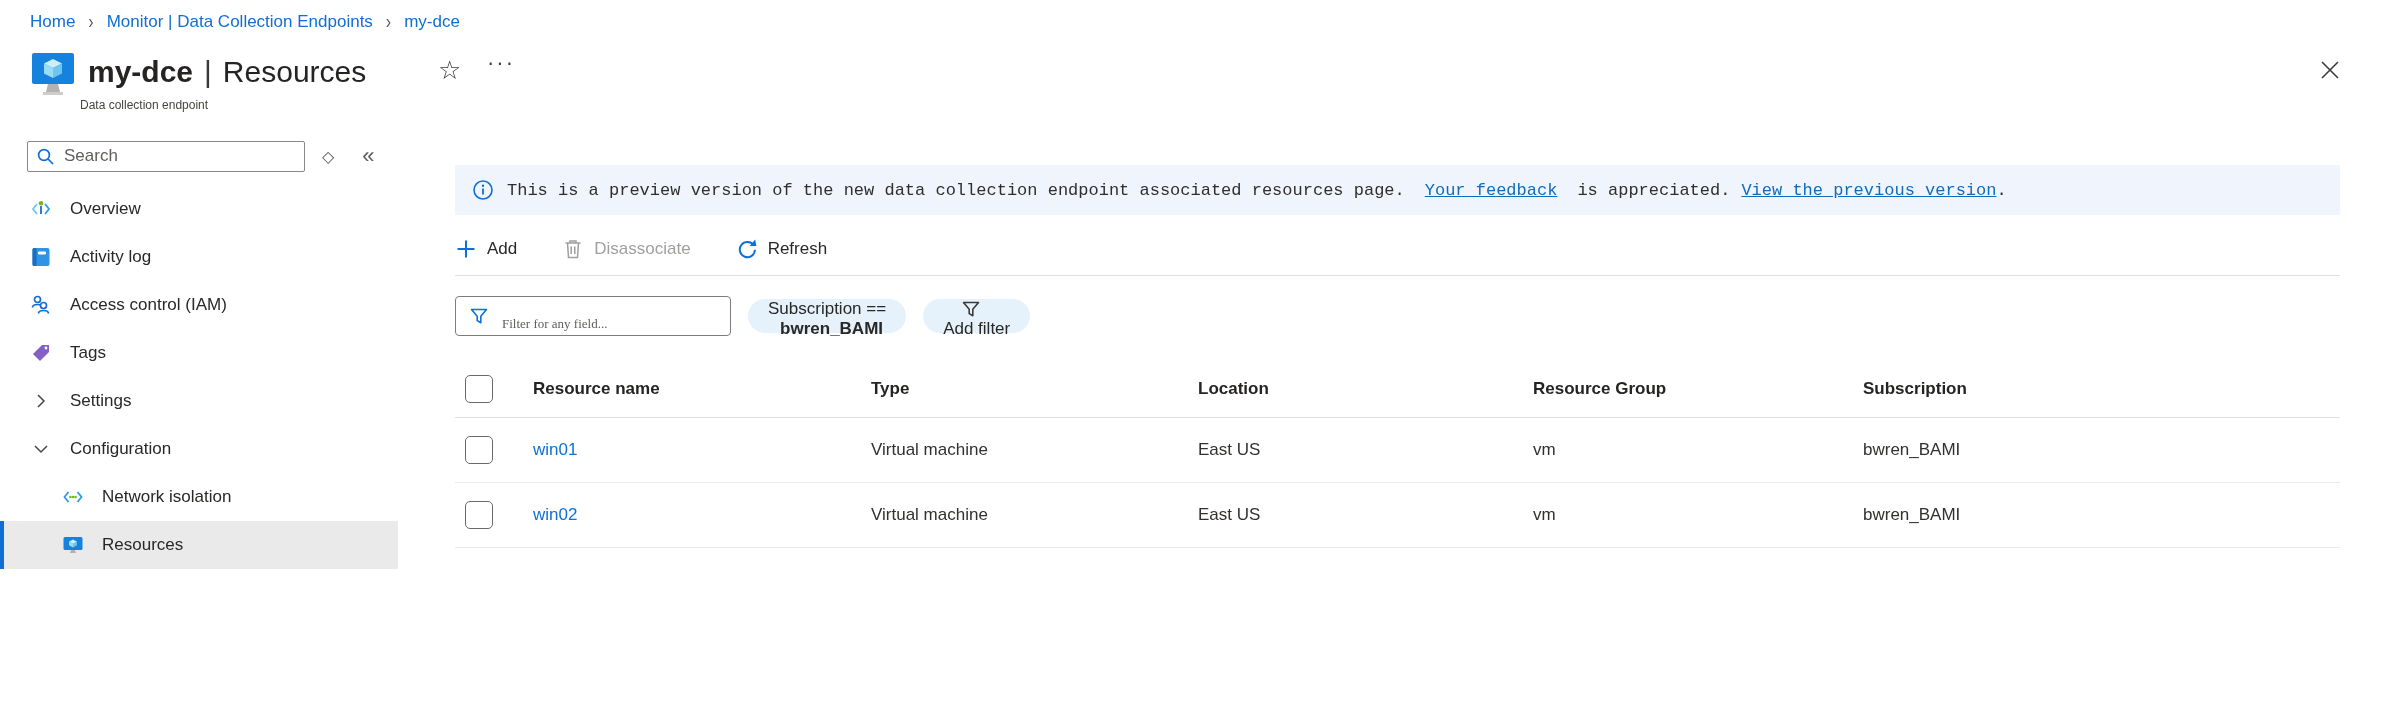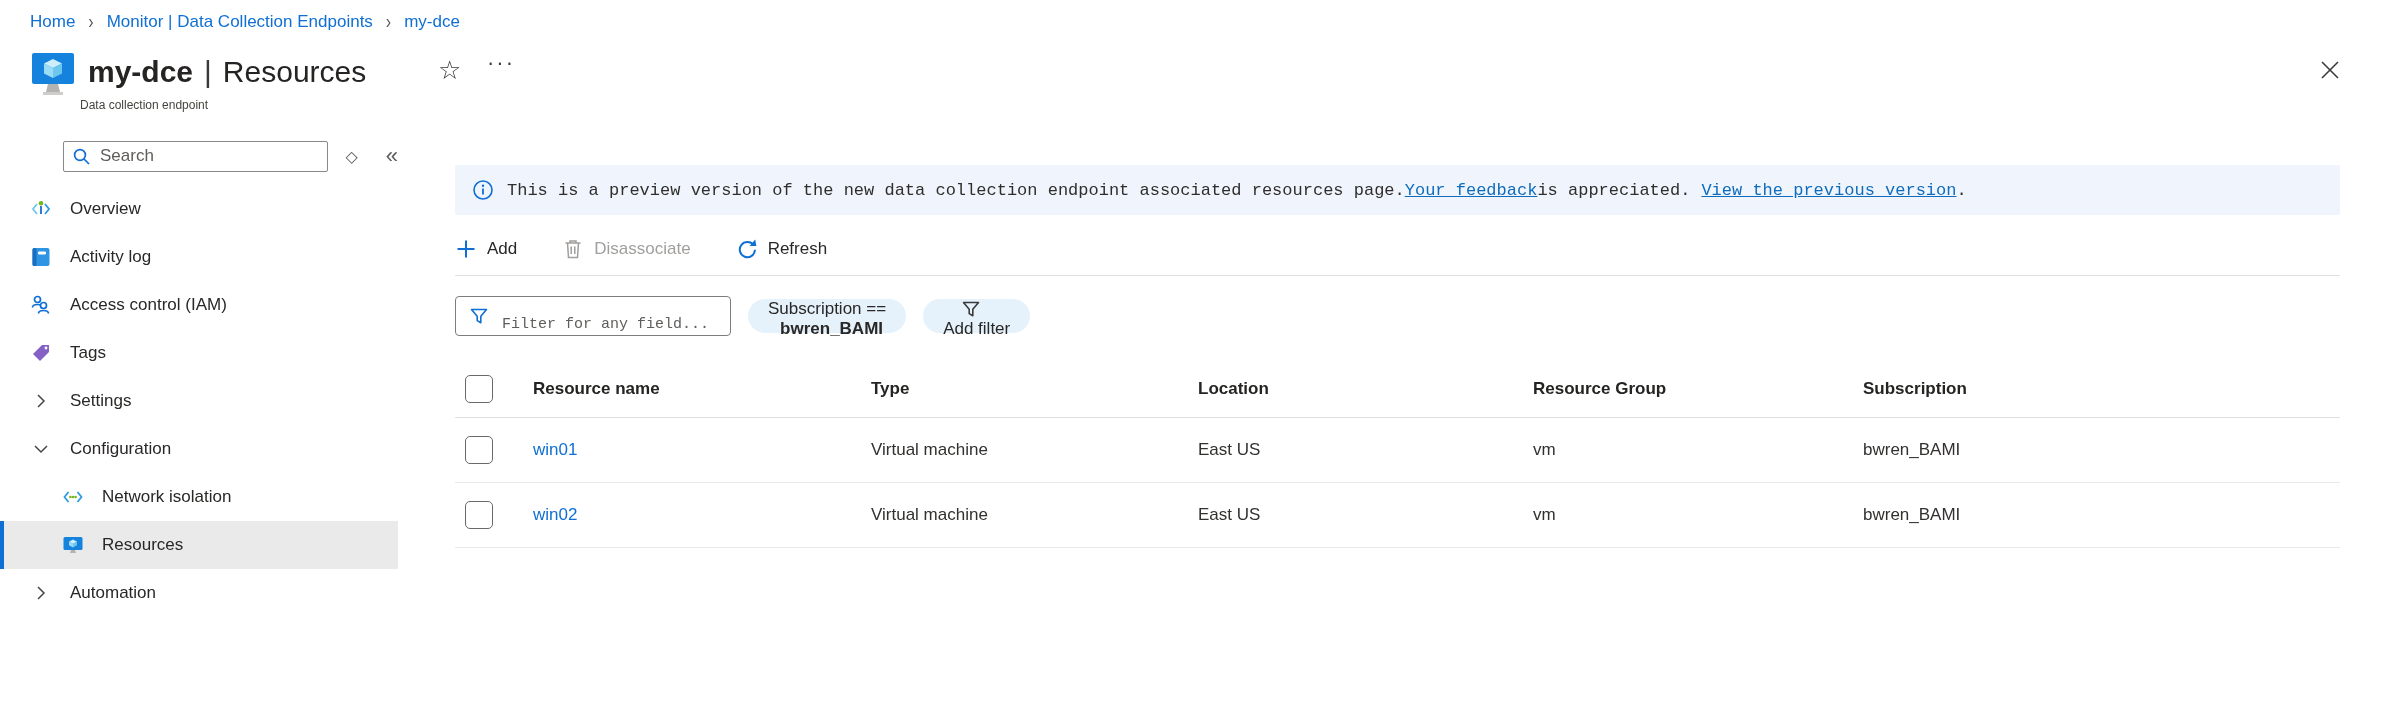--- a/index.html
+++ b/index.html
@@ -23,52 +23,52 @@
   .title-sep { margin:0 11px; font-weight:400; color:#3b3a39; }
   .title-secondary { font-weight:400; }
   .subtitle { position:absolute; left:80px; top:98px; font-size:12px; color:#45443f; }
   .star-btn { position:absolute; left:438px; top:57px; font-size:26px; color:#3b3a39; cursor:pointer; line-height:1; }
   .more-btn { position:absolute; left:487px; top:50px; font-size:22px; color:#3b3a39; cursor:pointer; letter-spacing:2px; }
   .close-btn { position:absolute; right:44px; top:58px; cursor:pointer; }
 
   
   .sidebar { position:absolute; left:0; top:140px; width:398px; }
   .search-row { display:flex; align-items:center; margin-left:27px; height:32px; }
-  .search-box { position:relative; width:278px; height:31px; border:1px solid #8a8886; border-radius:2px; background:#fff; display:flex; align-items:center;margin-left:36px; }
+  .search-box { position:relative; width:278px; height:31px; border:1px solid #8a8886; border-radius:2px; background:#fff; display:flex; align-items:center; }
   .search-box svg { margin-left:8px; flex:none; }
   .search-box input { border:none; outline:none; flex:1; min-width:0; font-size:17px; font-family:inherit; color:#292827; margin-left:9px; background:transparent; }
   .search-box input::placeholder { color:#605e5c; }
   .mini-btn { color:#605e5c; cursor:pointer; font-size:16px; }
   .diamond-btn { margin-left:17px; }
   .collapse-btn { margin-left:28px; font-size:22px; }
 
   .nav { margin-top:13px; }
   .nav-item { position:relative; height:48px; display:flex; align-items:center; font-size:17px; color:#292827; cursor:pointer; }
   .nav-item .nicon { width:22px; height:22px; margin-left:30px; flex:none; display:flex; align-items:center; justify-content:center; }
   .nav-item.sub .nicon { margin-left:62px; }
   .nav-item .nlabel { margin-left:18px; white-space:nowrap; }
   .nav-item.selected { background:#eaeaea; }
   .sel-bar { position:absolute; left:0; top:0; width:4px; height:100%; background:#0f6fd4; }
 
   
   .content { position:absolute; left:455px; top:160px; width:1885px; }
   .banner { margin-top:5px; height:50px; background:#f0f5fd; border-radius:2px; display:flex; align-items:center; padding:0 17px; font-size:17px; color:#2f2e2c;font-family:Liberation Mono, monospace; }
   .banner .info-ic { flex:none; margin-right:13px; display:flex; }
   .banner a { color:#0f6cbd; text-decoration:underline; cursor:pointer; }
-  .banner .sp { margin-left:0; }
+  .banner .sp { margin-left:20px; }
   .banner .sp2 { margin-left:11px; }
 
   .toolbar { margin-top:23px; display:flex; align-items:center; gap:45px; padding-bottom:15px; border-bottom:1px solid #e3e1df; }
   .tb-btn { display:flex; align-items:center; gap:10px; font-size:17px; color:#292827; cursor:pointer; }
   .tb-btn .ticon { display:flex; width:22px; justify-content:center; }
   .tb-btn.disabled { color:#a19f9d; cursor:default; }
 
   .filter-row { margin-top:20px; display:flex; align-items:center; gap:17px; }
   .filter-box { width:276px; height:40px; border:1px solid #7f7d7b; border-radius:4px; background:#fff; display:flex; align-items:center; padding-left:13px; }
-  .filter-box input { border:none; outline:none; flex:1; min-width:0; font-size:15px; font-family:Liberation Mono, monospace; margin-left:13px; background:transparent; color:#292827;margin-top:16px; }
+  .filter-box input { border:none; outline:none; flex:1; min-width:0; font-size:13px; font-family:Liberation Serif, serif; margin-left:13px; background:transparent; color:#292827;margin-top:16px; }
   .filter-box input::placeholder { color:#605e5c; }
   .pill { height:34px; border-radius:19px; background:#e6f2fb; display:flex; align-items:center; padding:0 20px; font-size:17px; color:#292827; cursor:pointer; white-space:nowrap;flex-direction:column; }
   .pill .pill-val { font-weight:700; margin-left:9px; }
   .pill .picon { display:flex; margin-right:11px; }
 
   
   .grid-table { margin-top:24px; font-size:17px; }
   .t-header, .t-row { display:grid; grid-template-columns:78px 338px 327px 335px 330px auto; align-items:center; }
   .t-header { height:58px; border-bottom:1px solid #e1dfdd; font-weight:700; color:#252423; }
   .t-row { height:65px; border-bottom:1px solid #ebe9e7; }
@@ -210,28 +210,20 @@
           <rect x="1.5" y="3" width="19" height="13" rx="1.5" fill="#1583dd"></rect>
           <polygon points="11,5.5 15,7.8 11,10.1 7,7.8" fill="#cdeefb"></polygon>
           <polygon points="7,7.8 11,10.1 11,13.5 7,11.3" fill="#9adcf5"></polygon>
           <polygon points="15,7.8 11,10.1 11,13.5 15,11.3" fill="#6cc6ee"></polygon>
           <polygon points="9,16 13,16 14,19 8,19" fill="#b5b3b1"></polygon>
         </svg>
       </span>
       <span class="nlabel">Resources</span>
     </div>
 
-    <div class="nav-item">
-      <span class="nicon">
-        <svg width="22" height="22" viewBox="0 0 22 22">
-            <path d="M8 5 L14 11 L8 17" fill="none" stroke="#484644" stroke-width="1.5"></path>
-          </svg>
-      </span>
-      <span class="nlabel">Automation</span>
-    </div>
 
 
   </div>
 </div>
 
 <div class="content">
 
   <div class="banner">
     <span class="info-ic">
       <svg width="22" height="22" viewBox="0 0 22 22">

